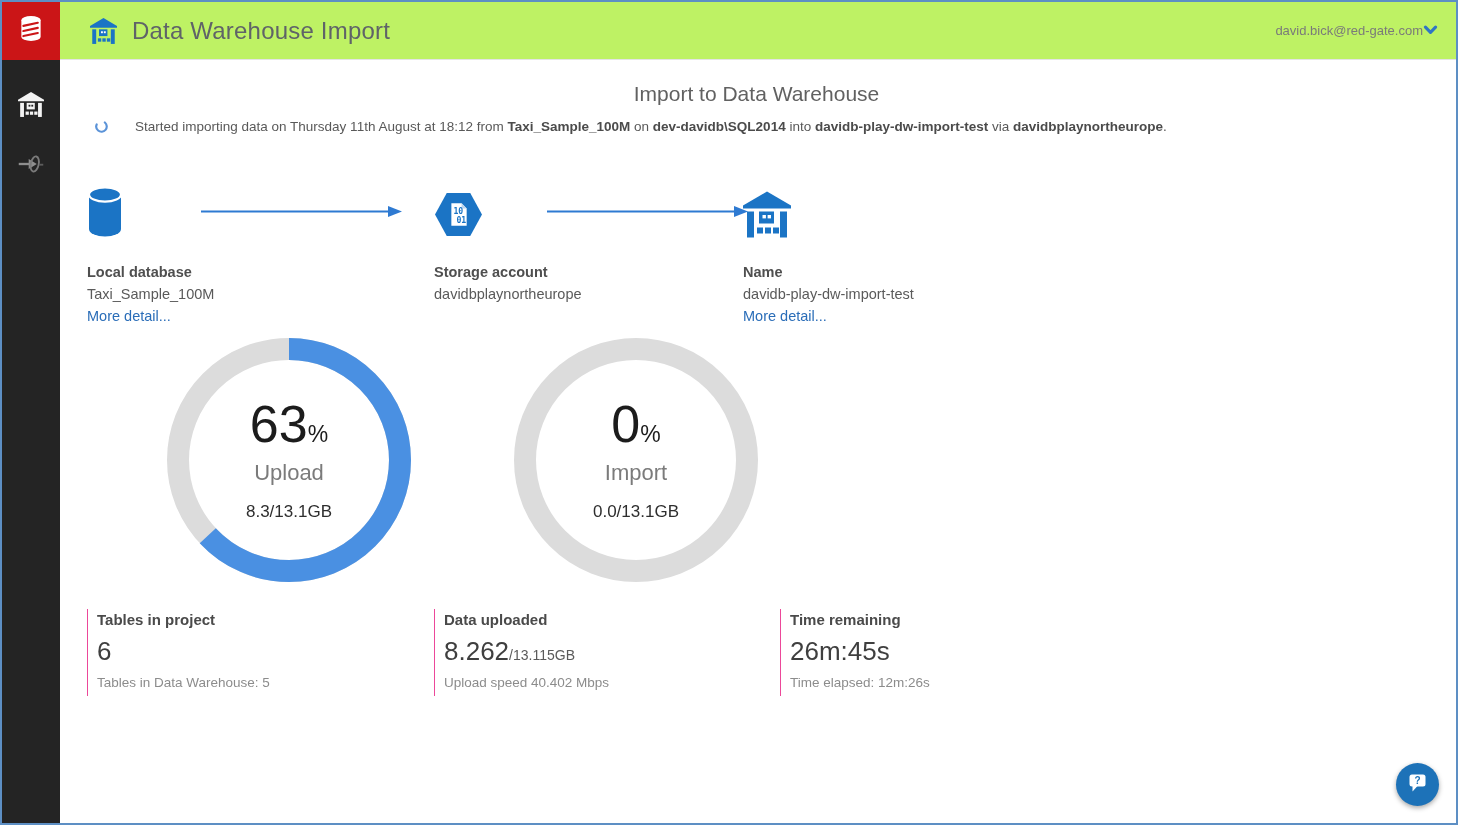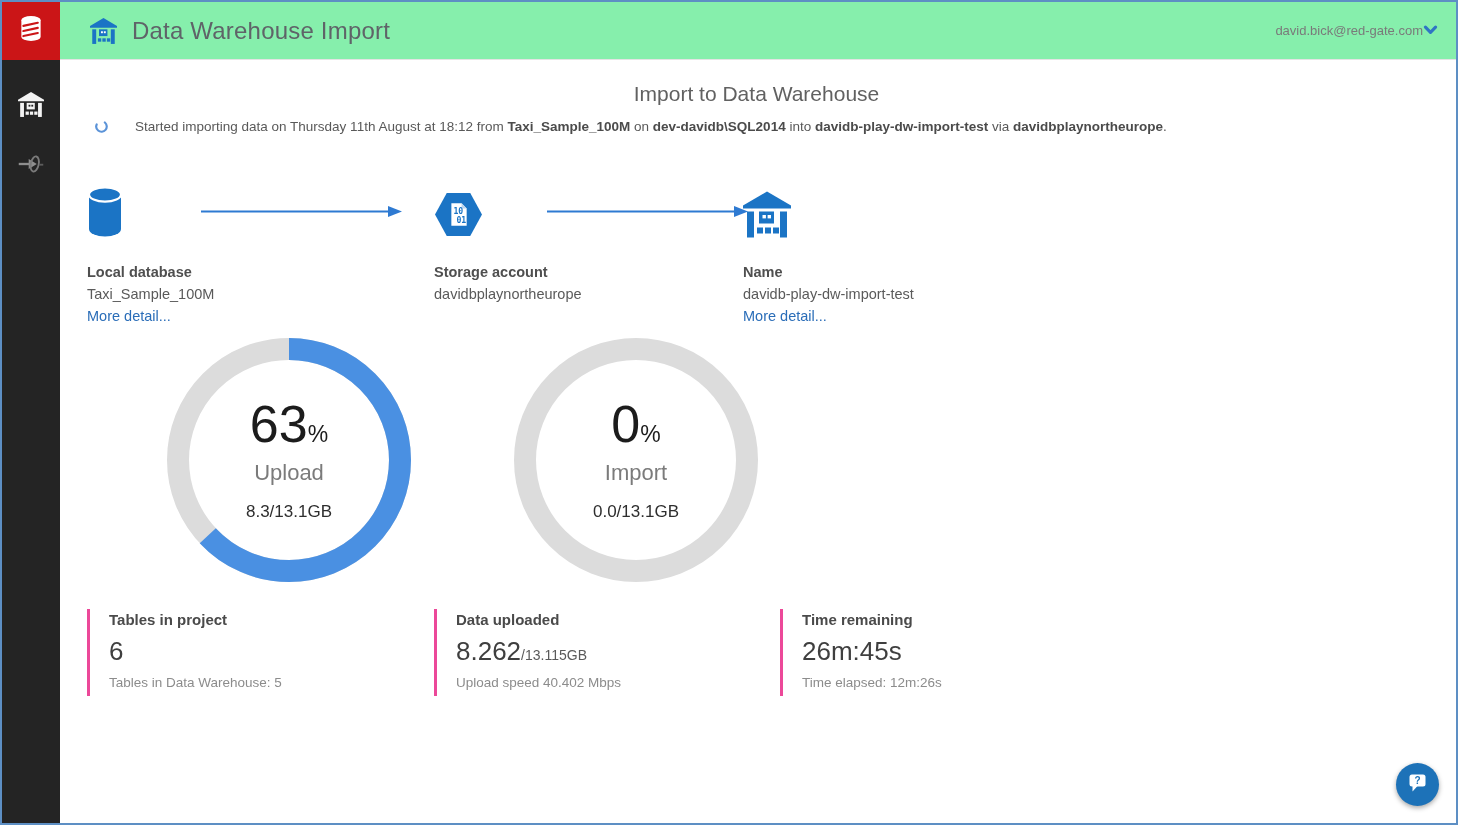--- a/index.html
+++ b/index.html
@@ -4,21 +4,21 @@
 <style>
   * { margin:0; padding:0; box-sizing:border-box; }
   html,body { background:#9fb6c9; }
   body { font-family:"Liberation Sans","DejaVu Sans",sans-serif; }
   .window{
     position:relative; width:1458px; height:825px; background:#fff;
     border:2px solid #5d8fc4; overflow:hidden;
   }
   
   .header{
-    position:absolute; top:0; left:0; right:0; height:58px; background:#86efac;
+    position:absolute; top:0; left:0; right:0; height:58px; background:#bef264;
     display:flex; align-items:center; border-bottom:1px solid #e4e4e4; z-index:5;
   }
   .logo{
     width:58px; height:58px; background:#cb1517; flex:0 0 58px;
     display:flex; align-items:center; justify-content:center;
   }
   .app-icon{ margin-left:30px; display:flex; align-items:center; }
   .app-title{ margin-left:15px; font-size:24px; color:#5f6368; letter-spacing:.2px; }
   .account{ margin-left:auto; margin-right:18px; display:flex; align-items:center; cursor:pointer; }
   .account-email{ font-size:13px; color:#7a7a7a; }
@@ -53,21 +53,21 @@
   .ring-center{
     position:absolute; inset:0; display:flex; flex-direction:column;
     align-items:center; justify-content:center; text-align:center;
   }
   .ring-pct{ font-size:52px; color:#1c1c1c; line-height:1; }
   .ring-pct .pct-sign{ font-size:23px; }
   .ring-label{ margin-top:10px; font-size:22px; color:#7b7b7b; }
   .ring-detail{ margin-top:16px; font-size:17px; color:#2e2e2e; }
   
   .stats{ display:flex; margin-top:27px; }
-  .stat{ border-left:3px solid #ec4899; padding:2px 0 6px 19px; }
+  .stat{ border-left:1px solid #ec4899; padding:2px 0 6px 9px; }
   .stat.s1{ width:347px; }
   .stat.s2{ width:346px; }
   .stat.s3{ width:300px; }
   .stat-label{ font-size:15px; font-weight:700; color:#4a4a4a; }
   .stat-value{ margin-top:8px; font-size:26px; color:#3f3f3f; }
   .stat-value .suffix{ font-size:14px; color:#5a5a5a; }
   .stat-sub{ margin-top:8px; font-size:13.5px; color:#8c8c8c; }
   
   .help-btn{
     position:absolute; right:17px; bottom:17px; width:43px; height:43px; border-radius:50%;

